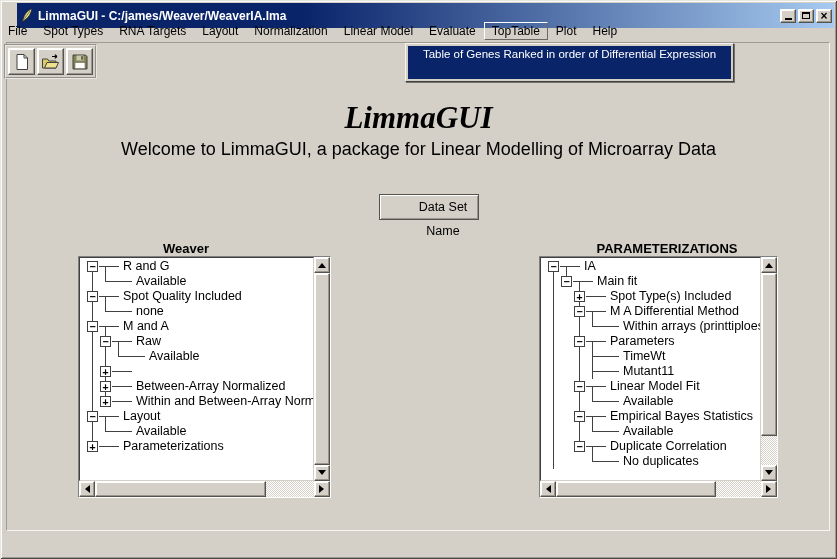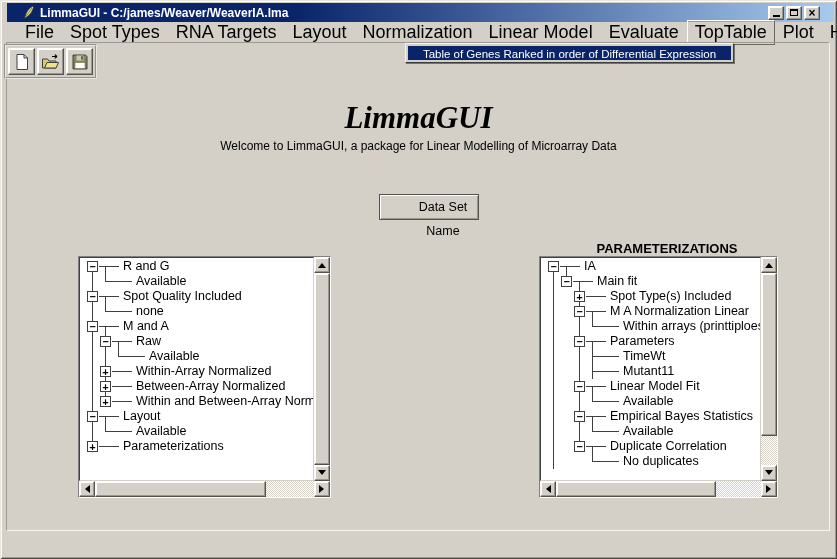--- a/index.html
+++ b/index.html
@@ -5,52 +5,52 @@
   html,body{margin:0;padding:0;background:#808080;}
   *{box-sizing:border-box;}
   .window{
     position:relative;width:837px;height:559px;background:#d4d0c8;
     font-family:"Liberation Sans",sans-serif;color:#000;overflow:hidden;
     box-shadow:inset 1px 1px 0 #e8e6e1, inset -1px -1px 0 #4a4843,
                inset 2px 2px 0 #fbfbf9, inset -2px -2px 0 #9d9a92;
   }
   
   .titlebar{
-    position:absolute;left:7px;top:3px;right:3px;height:19px;
+    position:absolute;left:17px;top:3px;right:3px;height:25px;
     background:linear-gradient(90deg,#0a246a 0%,#0a246a 35%,#a6caf0 100%);
-    display:flex;align-items:center;padding:0 14px;
+    display:flex;align-items:center;padding:0 2px;
   }
   .titlebar .apptitle{color:#fff;font-size:12px;font-weight:bold;margin-left:4px;white-space:nowrap;}
   .winbtns{margin-left:auto;display:flex;gap:2px;}
   .winbtn{
     width:16px;height:14px;background:#d4d0c8;display:flex;align-items:center;justify-content:center;
     border:1px solid;border-color:#fdfdfb #55534e #55534e #fdfdfb;
     box-shadow:inset -1px -1px 0 #9a968e, inset 1px 1px 0 #fff;
   }
   .glyph-min{width:7px;height:2px;background:#000;margin-top:7px;}
   .glyph-max{width:8px;height:7px;border:1px solid #000;border-top-width:2px;}
   .glyph-close{font:bold 12px/10px "Liberation Sans",sans-serif;}
   
   .menubar{
-    position:absolute;left:17px;top:22px;right:3px;height:20px;
-    display:flex;align-items:center;font-size:18px;
+    position:absolute;left:0;top:22px;right:3px;height:20px;
+    display:flex;align-items:flex-start;font-size:12px;
   }
   .menuitem{padding:2px 8px;white-space:nowrap;}
   .menuitem.active{
     border:1px solid;border-color:#fff #6b6963 #6b6963 #fff;padding:1px 7px;
   }
   
   .dropdown{
     position:absolute;left:405px;top:43px;width:329px;z-index:20;
     background:#d4d0c8;padding:2px;
     border:1px solid;border-color:#f5f4f0 #404040 #404040 #f5f4f0;
     box-shadow:1px 1px 0 rgba(0,0,0,.45);
   }
   .dropitem{
-    background:#0a246a;color:#fff;font-size:11.5px;height:14px;line-height:17px;
+    background:#0a246a;color:#fff;font-size:11.5px;height:33px;line-height:17px;
     text-align:center;white-space:nowrap;overflow:hidden;
   }
   
   .toolbar{
     position:absolute;left:4px;top:44px;height:35px;z-index:5;
     border:2px groove #e8e6e1;display:flex;align-items:center;padding:1px;background:#d4d0c8;
   }
   .toolbtn{
     width:27px;height:27px;background:#d4d0c8;display:flex;align-items:center;justify-content:center;
     border:1px solid;border-color:#fdfdfb #55534e #55534e #fdfdfb;
@@ -58,21 +58,21 @@
   }
   
   .mainframe{
     position:absolute;left:6px;top:42px;width:824px;height:489px;
     border:1px solid;border-color:#9d9a92 #f6f5f1 #f6f5f1 #9d9a92;
   }
   .apph1{
     position:absolute;left:0;right:0;top:92px;text-align:center;
     font-family:"Liberation Serif",serif;font-style:italic;font-weight:bold;font-size:31px;margin-top:8px;
   }
-  .welcome{position:absolute;left:0;right:0;top:139px;text-align:center;font-size:12px;}
+  .welcome{position:absolute;left:0;right:0;top:139px;text-align:center;font-size:18px;}
   .datasetbtn{
     position:absolute;left:379px;top:194px;width:100px;height:26px;
     background:#d4d0c8;border:1px solid #55534e;
     box-shadow:inset 1px 1px 0 #fff, inset -1px -1px 0 #9a968e;
     font-family:"Liberation Sans",sans-serif;font-size:12.5px;text-align:center;line-height:24px;padding-left:28px;
   }
   .treeheader{position:absolute;top:241px;text-align:center;font-weight:bold;font-size:13px;}
   .hdr-left{left:78px;width:216px;}
   .hdr-right{left:539px;width:256px;}
   
@@ -199,20 +199,21 @@
         <rect x="10.2" y="3.2" width="1.6" height="3.4" fill="#4c4c33"></rect>
         <rect x="4" y="9.5" width="10" height="6" fill="#ffffff" stroke="#6a6a4a" stroke-width="0.6"></rect>
       </svg>
     </div>
   </div>
 
   <div class="apph1">LimmaGUI</div>
   <div class="welcome">Welcome to LimmaGUI, a package for Linear Modelling of Microarray Data</div>
   <div class="datasetbtn">Data Set Name</div>
 
+  <div class="treeheader hdr-left">Weaver</div>
   <div class="treeheader hdr-right">PARAMETERIZATIONS</div>
 
   <div class="treewidget tw-left">
     <div class="tfield">
         <div class="trow">
           <span class="tcell">
             <span class="lv bot"></span>
             <span class="tbox">−</span>
           </span>
           <span class="tcell wide">
@@ -307,21 +308,20 @@
             <span class="lv full"></span>
           </span>
           <span class="tcell">
             <span class="lv top"></span>
             <span class="lv bot"></span>
             <span class="tbox">+</span>
           </span>
           <span class="tcell wide">
             <span class="lh full"></span>
           </span>
-          <span class="tlabel">Within-Array Normalized</span>
         </div>
         <div class="trow">
           <span class="tcell">
             <span class="lv full"></span>
           </span>
           <span class="tcell">
             <span class="lv top"></span>
             <span class="lv bot"></span>
             <span class="tbox">+</span>
           </span>
@@ -452,21 +452,21 @@
           <span class="tcell"></span>
           <span class="tcell">
             <span class="lv top"></span>
             <span class="lv bot"></span>
             <span class="tbox">−</span>
           </span>
           <span class="tcell wide">
             <span class="lh full"></span>
             <span class="lv drop"></span>
           </span>
-          <span class="tlabel">M A Normalization Linear</span>
+          <span class="tlabel">M A Differential Method</span>
         </div>
         <div class="trow">
           <span class="tcell">
             <span class="lv full"></span>
           </span>
           <span class="tcell"></span>
           <span class="tcell">
             <span class="lv full"></span>
           </span>
           <span class="tcell">

